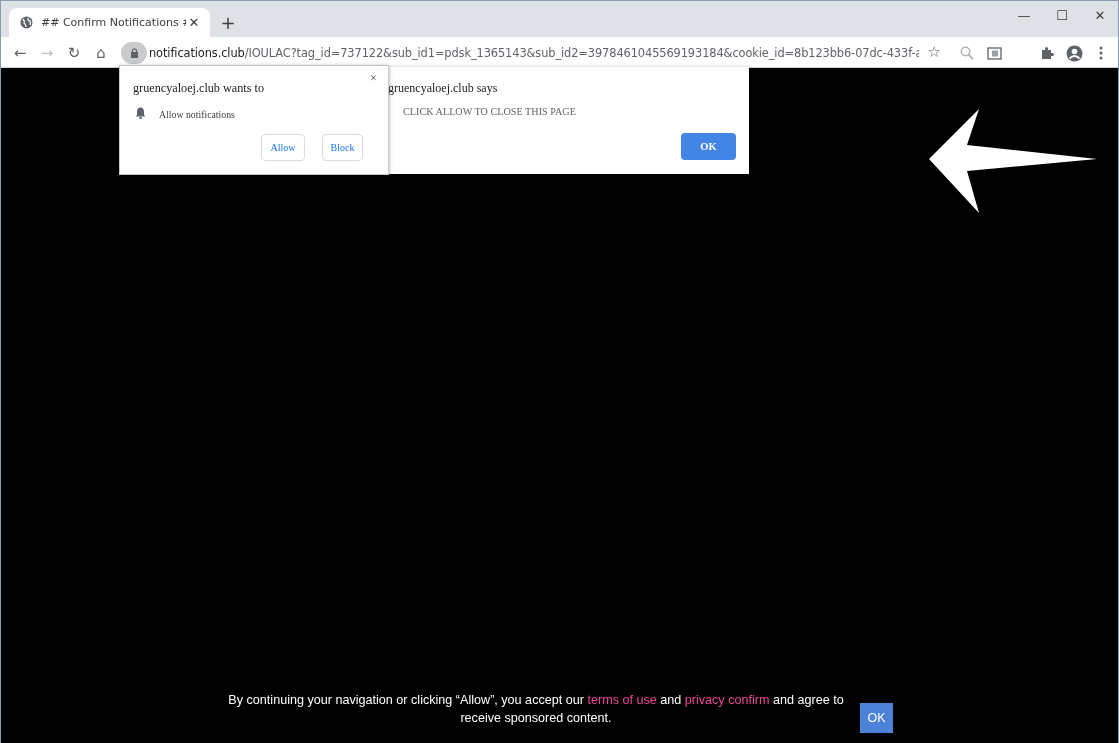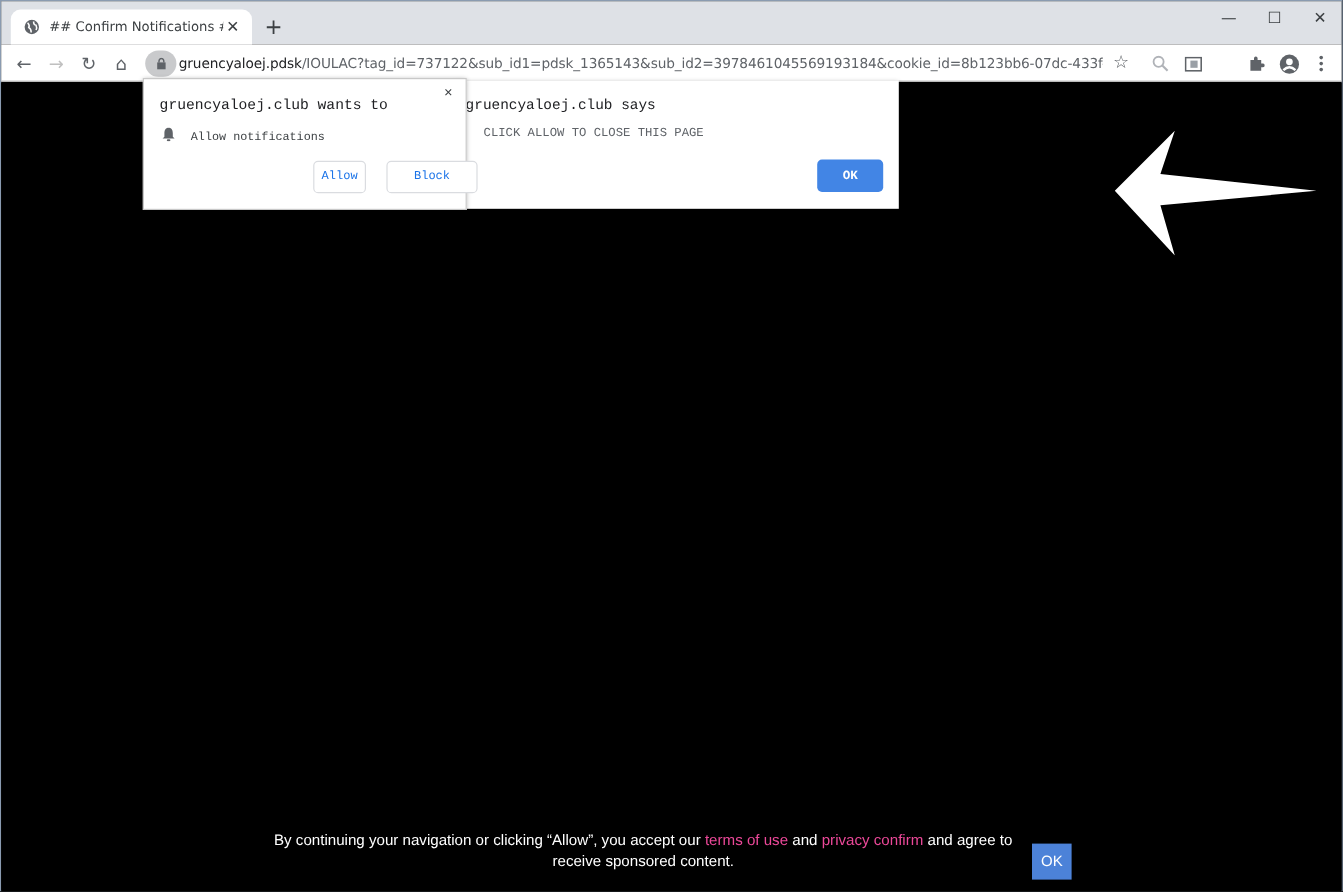--- a/index.html
+++ b/index.html
@@ -29,21 +29,21 @@
 
   
   .page { position: absolute; left: 0; top: 68px; width: 100%; height: 675px; background: #000; }
   .headline { position: absolute; left: 0; top: 312px; width: 100%; text-align: center; color: #c0c0c0; font-family: "Liberation Sans", sans-serif; font-weight: bold; font-size: 43px; letter-spacing: 0.6px; }
   .arrow { position: absolute; left: 928px; top: 40px; }
   .consent { position: absolute; left: 220px; top: 622px; width: 630px; text-align: center; color: #fff; font-size: 12.6px; line-height: 18px; font-family: "Liberation Sans", sans-serif; }
   .consent .lnk { color: #ec4899; }
   .consent-ok { position: absolute; left: 859px; top: 634px; width: 33px; height: 30px; background: #4c82d8; color: #fff; font-size: 12.5px; display: flex; align-items: center; justify-content: center; }
 
   
-  .dialog { position: absolute; background: #fff; box-shadow: 0 1px 4px rgba(0,0,0,0.35); font-family: Liberation Mono, monospace; }
+  .dialog { position: absolute; background: #fff; box-shadow: 0 1px 4px rgba(0,0,0,0.35); font-family: Liberation Serif, serif; }
   .alert { left: 377px; top: 66px; width: 371px; height: 107px; }
   .alert .title { position: absolute; left: 10px; top: 14px; font-size: 12px; color: #202124; }
   .alert .msg { position: absolute; left: 25px; top: 39px; font-size: 10.2px; color: #5f6368; }
   .alert .ok { position: absolute; left: 303px; top: 66px; width: 55px; height: 27px; border-radius: 4px; background: #4285e5; color: #fff; font-size: 10.5px; font-weight: bold; display: flex; align-items: center; justify-content: center; }
   .perm { left: 118px; top: 64px; width: 270px; height: 110px; border: 1px solid #c8c8c8; z-index: 2; }
   .perm .title { position: absolute; left: 13px; top: 15px; font-size: 12.2px; color: #202124; }
   .perm .x { position: absolute; left: 250px; top: 5px; font-size: 12px; color: #3c4043; }
   .perm .row { position: absolute; left: 15px; top: 39px; display: flex; align-items: center; }
   .perm .row .lbl { font-size: 9.8px; color: #3c4043; margin-left: 13px; }
   .perm .btn { position: absolute; top: 68px; height: 27px; border: 1px solid #dadce0; border-radius: 4px; background: #fff; color: #1a73e8; font-size: 10px; display: flex; align-items: center; justify-content: center; }
@@ -76,21 +76,21 @@
     <div class="navbtn" style="left:62px;">↻</div>
     <div class="navbtn" style="left:89px;">⌂</div>
 
     <div class="omnibox">
       <span class="lockpill">
         <svg width="9" height="10" viewBox="0 0 9 10">
             <rect x="1" y="4" width="7" height="6" fill="#5f6368"></rect>
             <path d="M2.5 4 V2.8 A2 2 0 0 1 6.5 2.8 V4" stroke="#5f6368" stroke-width="1.2" fill="none"></path>
           </svg>
       </span>
-      <span class="url"><span class="host">gruencyaloej.pdsk</span><span>/IOULAC?tag_id=737122&amp;sub_id1=pdsk_1365143&amp;sub_id2=3978461045569193184&amp;cookie_id=8b123bb6-07dc-433f-ae97-2b7...</span></span>
+      <span class="url"><span class="host">notifications.club</span><span>/IOULAC?tag_id=737122&amp;sub_id1=pdsk_1365143&amp;sub_id2=3978461045569193184&amp;cookie_id=8b123bb6-07dc-433f-ae97-2b7...</span></span>
       <span class="star">☆</span>
     </div>
 
     <div class="tbicon" style="left:955px;">
       <svg width="14" height="14" viewBox="0 0 14 14">
           <circle cx="5.5" cy="5.5" r="4.2" stroke="#b0b3b8" stroke-width="1.5" fill="none"></circle>
           <line x1="8.6" y1="8.6" x2="13" y2="13" stroke="#b0b3b8" stroke-width="1.8"></line>
         </svg>
     </div>
     <div class="tbicon" style="left:982px;">
@@ -141,16 +141,16 @@
     <div class="row">
       <span>
         <svg width="11" height="12" viewBox="0 0 11 12">
             <path d="M5.5 0.5 C2.8 0.5 2 2.8 2 5 V8 L0.5 9.5 H10.5 L9 8 V5 C9 2.8 8.2 0.5 5.5 0.5 Z" fill="#5f6368"></path>
             <rect x="4" y="10" width="3" height="1.8" rx="0.9" fill="#5f6368"></rect>
           </svg>
       </span>
       <span class="lbl">Allow notifications</span>
     </div>
     <div class="btn" style="left:141px; width:44px;">Allow</div>
-    <div class="btn" style="left:202px; width:76px;">Block</div>
+    <div class="btn" style="left:202px; width:41px;">Block</div>
   </div>
 
 </div>
 
 </body></html>

